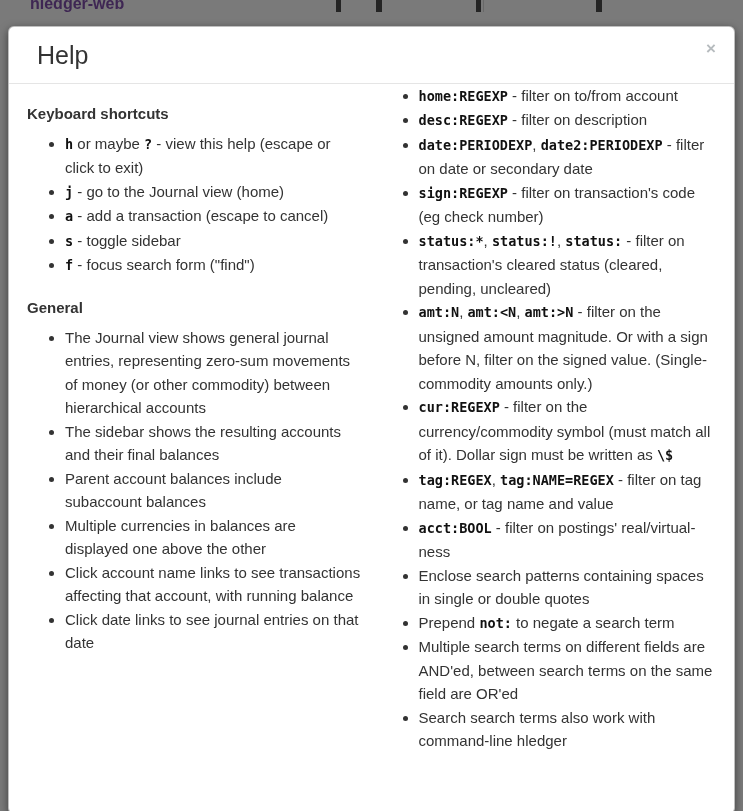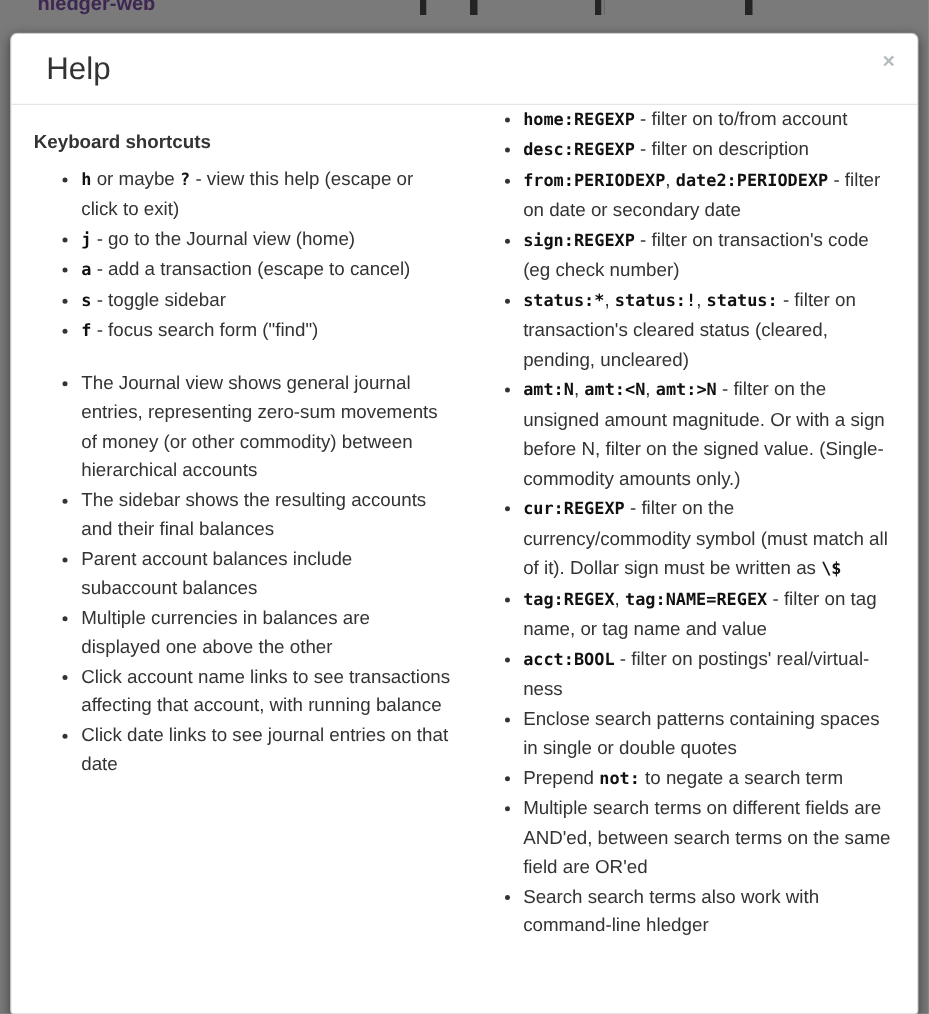--- a/index.html
+++ b/index.html
@@ -73,35 +73,36 @@
     <div class="col">
       <h4 class="section-heading">Keyboard shortcuts</h4>
       <ul class="help-list">
           <li><code>h</code> or maybe <code>?</code> - view this help (escape or click to exit)</li>
           <li><code>j</code> - go to the Journal view (home)</li>
           <li><code>a</code> - add a transaction (escape to cancel)</li>
           <li><code>s</code> - toggle sidebar</li>
           <li><code>f</code> - focus search form ("find")</li>
         </ul>
 
+      <h4 class="section-heading">General</h4>
       <ul class="help-list">
           <li>The Journal view shows general journal entries, representing zero-sum movements of money (or other commodity) between hierarchical accounts</li>
           <li>The sidebar shows the resulting accounts and their final balances</li>
           <li>Parent account balances include subaccount balances</li>
           <li>Multiple currencies in balances are displayed one above the other</li>
           <li>Click account name links to see transactions affecting that account, with running balance</li>
           <li>Click date links to see journal entries on that date</li>
         </ul>
     </div>
 
     <div class="col">
       <ul class="help-list">
           <li><code>home:REGEXP</code> - filter on to/from account</li>
           <li><code>desc:REGEXP</code> - filter on description</li>
-          <li><code>from:PERIODEXP</code>, <code>date2:PERIODEXP</code> - filter on date or secondary date</li>
+          <li><code>date:PERIODEXP</code>, <code>date2:PERIODEXP</code> - filter on date or secondary date</li>
           <li><code>sign:REGEXP</code> - filter on transaction's code (eg check number)</li>
           <li><code>status:*</code>, <code>status:!</code>, <code>status:</code> - filter on transaction's cleared status (cleared, pending, uncleared)</li>
           <li><code>amt:N</code>, <code>amt:&lt;N</code>, <code>amt:&gt;N</code> - filter on the unsigned amount magnitude. Or with a sign before N, filter on the signed value. (Single-commodity amounts only.)</li>
           <li><code>cur:REGEXP</code> - filter on the currency/commodity symbol (must match all of it). Dollar sign must be written as <code>\$</code></li>
           <li><code>tag:REGEX</code>, <code>tag:NAME=REGEX</code> - filter on tag name, or tag name and value</li>
           <li><code>acct:BOOL</code> - filter on postings' real/virtual-ness</li>
           <li>Enclose search patterns containing spaces in single or double quotes</li>
           <li>Prepend <code>not:</code> to negate a search term</li>
           <li>Multiple search terms on different fields are AND'ed, between search terms on the same field are OR'ed</li>
           <li>Search search terms also work with command-line hledger</li>

